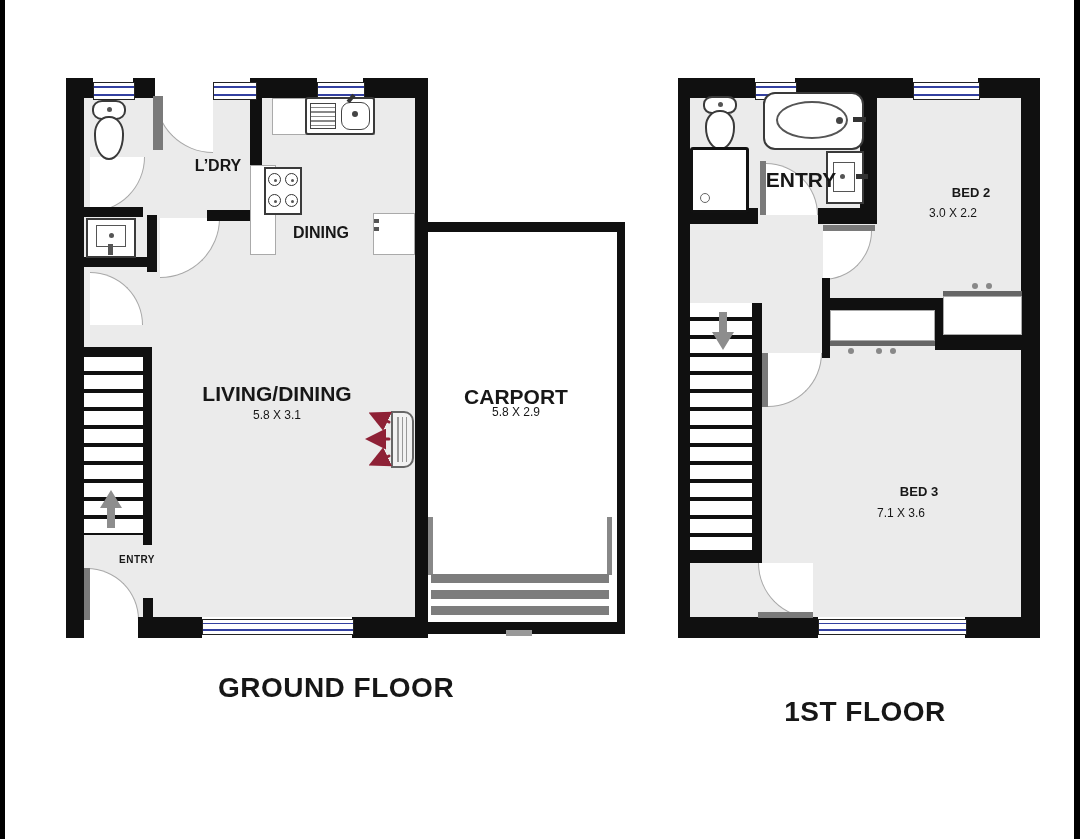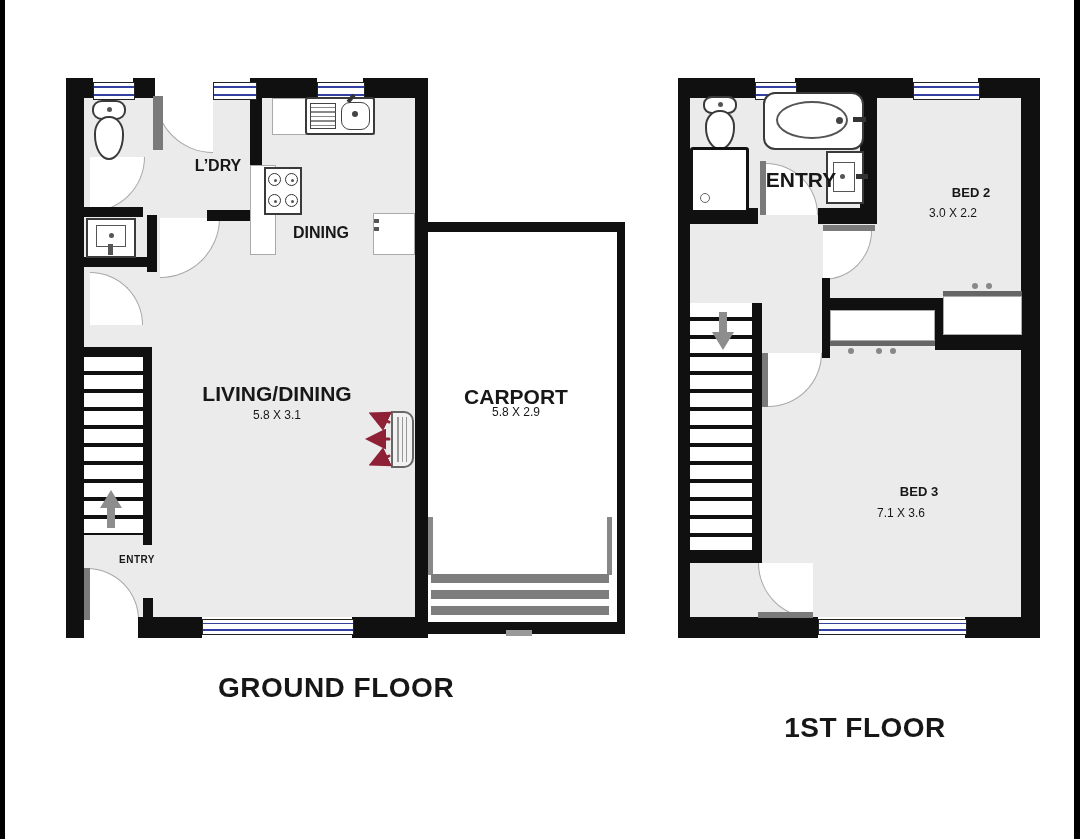--- a/index.html
+++ b/index.html
@@ -231,15 +231,15 @@
     <div class="dot" style="left:43px;top:0;width:6px;height:6px;background:#888"></div>
     <div class="abs" style="left:0;top:8px;width:79px;height:5px;background:#666"></div>
     <div class="counter" style="left:0;top:13px;width:79px;height:39px"></div>
   </div>
 
   <div class="lbl big" style="left:801px;top:180px">ENTRY</div>
   <div class="lbl room" style="left:953px;top:192px">BED 2</div>
   <div class="lbl dims" style="left:953px;top:213px">3.0 X 2.2</div>
   <div class="lbl room" style="left:901px;top:491px">BED 3</div>
   <div class="lbl dims" style="left:901px;top:513px">7.1 X 3.6</div>
-  <div class="lbl title" style="left:865px;top:728px">1ST FLOOR</div>
+  <div class="lbl title" style="left:865px;top:712px">1ST FLOOR</div>
 
 </div>
 
 </body></html>

